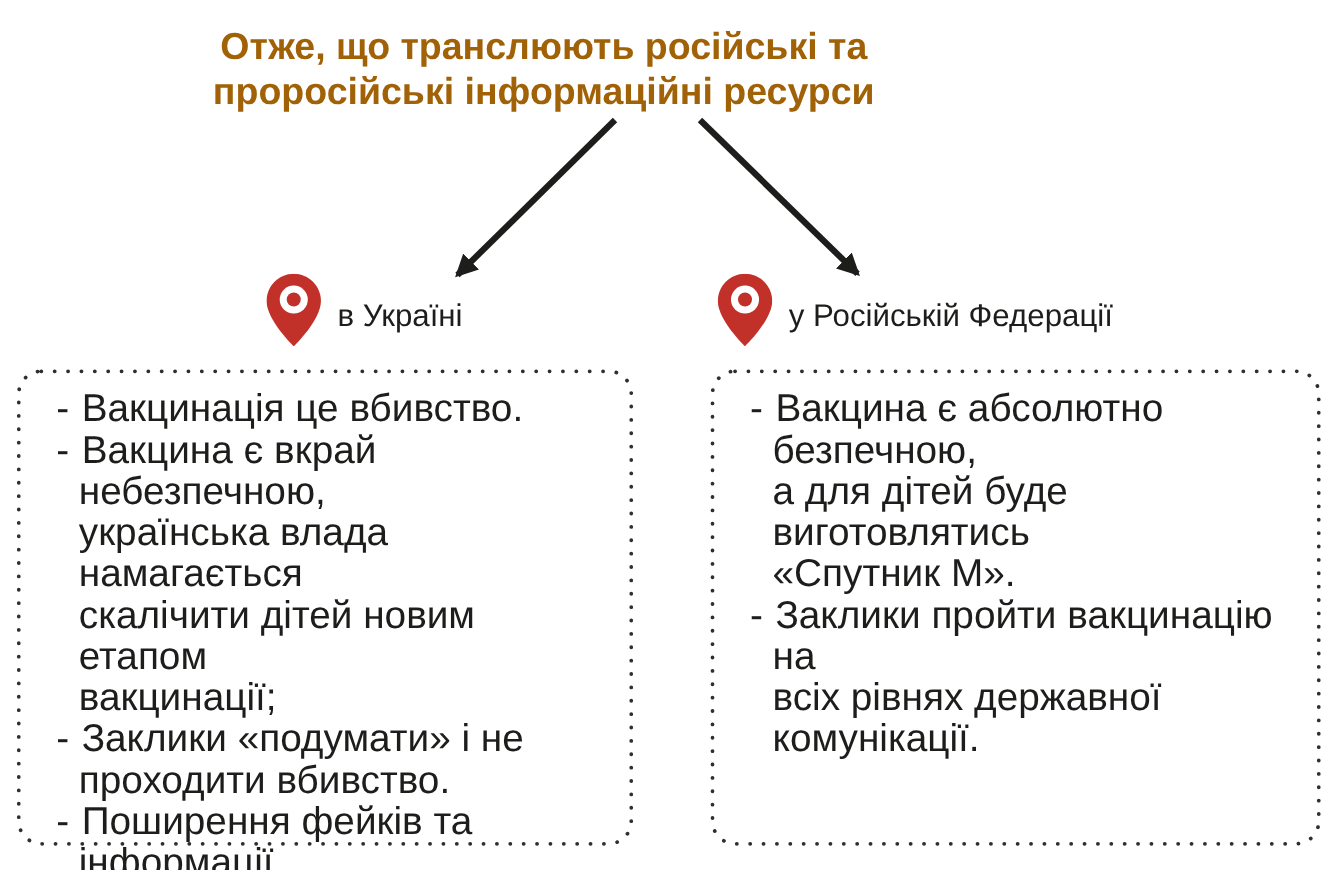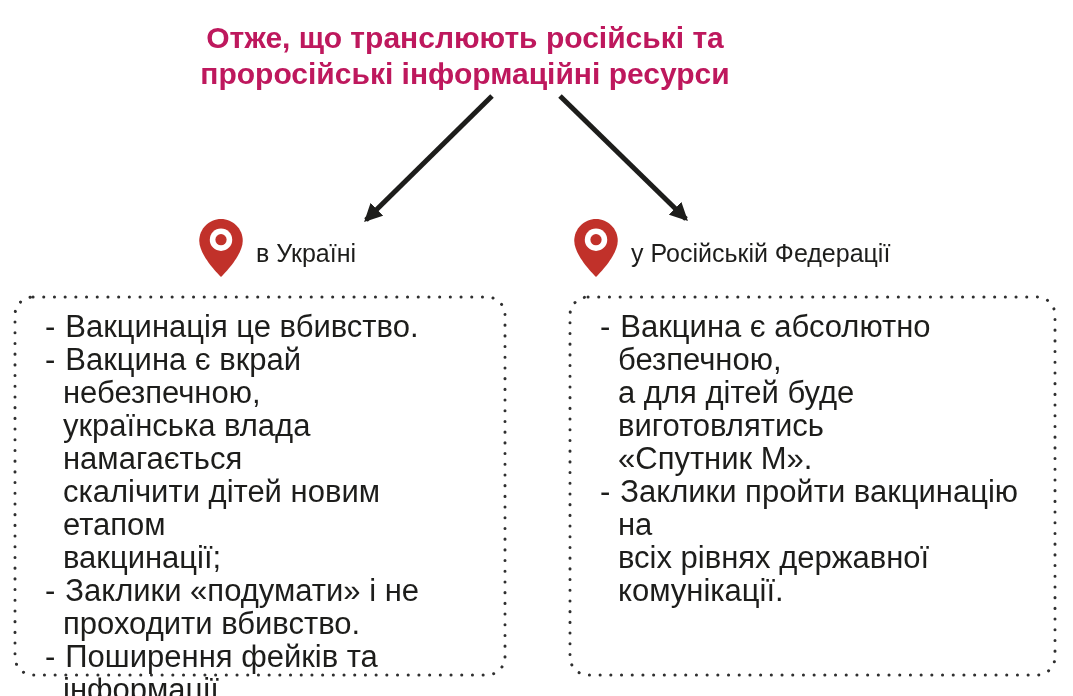--- a/index.html
+++ b/index.html
@@ -19,35 +19,34 @@
   .title {
     position: absolute;
     left: 0;
     top: 20px;
     width: 870px;
     text-align: center;
     font-size: 30px;
     font-weight: bold;
     line-height: 36px;
     white-space: pre-line;
-    color: #be185d;
-    margin-left: 30px;
+    color: #a16207;
   }
   .arrows {
     position: absolute;
     left: 330px;
     top: 92px;
     pointer-events: none;
   }
   .location {
     position: absolute;
     display: flex;
     align-items: center;
   }
-  .location.loc-left  { left: 199px; top: 219px; }
+  .location.loc-left  { left: 213px; top: 219px; }
   .location.loc-right { left: 574px; top: 219px; justify-content: space-between; }
   .pin { width: 44px; height: 58px; flex: 0 0 auto; }
   .loc-label {
     margin-left: 13px;
     margin-top: 10px;
     font-size: 25px;
     color: #1d1d1b;
     white-space: nowrap;
   }
   .box {

